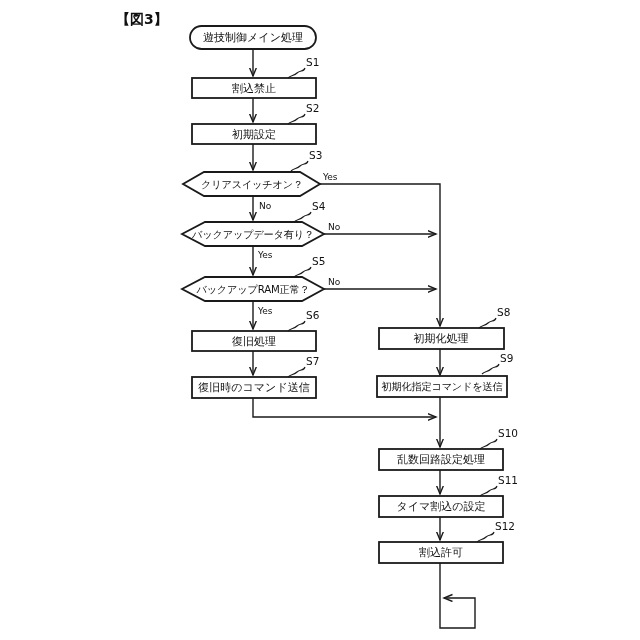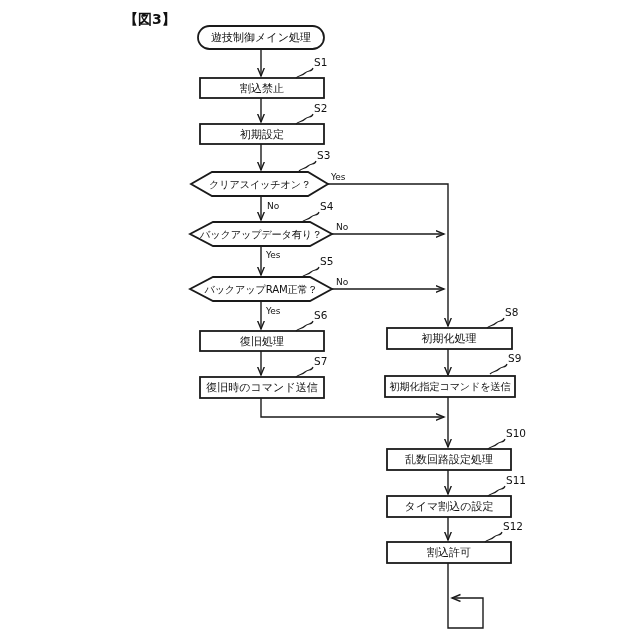--- a/index.html
+++ b/index.html
@@ -1,16 +1,16 @@
 <!DOCTYPE html>
 <html><head>
 <meta charset="utf-8">
 <style>
   html,body{margin:0;padding:0;background:#ffffff;}
-  .canvas{position:relative;width:562px;height:640px;background:#ffffff;overflow:hidden;padding-left:8px;}
+  .canvas{position:relative;width:562px;height:640px;background:#ffffff;overflow:hidden;}
   svg{display:block;}
   .shape{fill:#ffffff;stroke:#1a1a1a;stroke-width:1.8;}
   .c{fill:none;stroke:#1a1a1a;stroke-width:1.4;}
   .leader{fill:none;stroke:#1a1a1a;stroke-width:1.1;}
   text{font-family:"DejaVu Sans","Liberation Sans",sans-serif;fill:#111111;}
   .lbl{font-size:11px;text-anchor:middle;}
   .lbl-sm{font-size:10.2px;text-anchor:middle;letter-spacing:-0.2px;}
   .ref{font-size:10.5px;text-anchor:start;}
   .bn{font-size:9px;text-anchor:start;}
   .title{font-size:14px;font-weight:600;text-anchor:start;}

